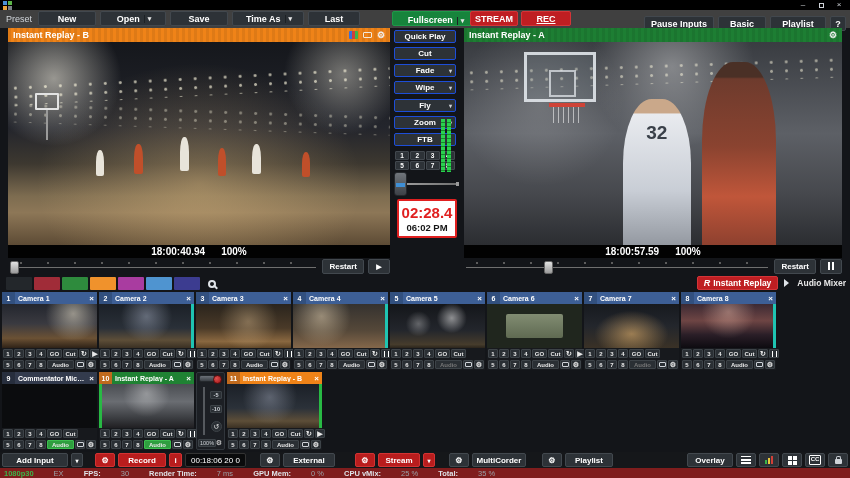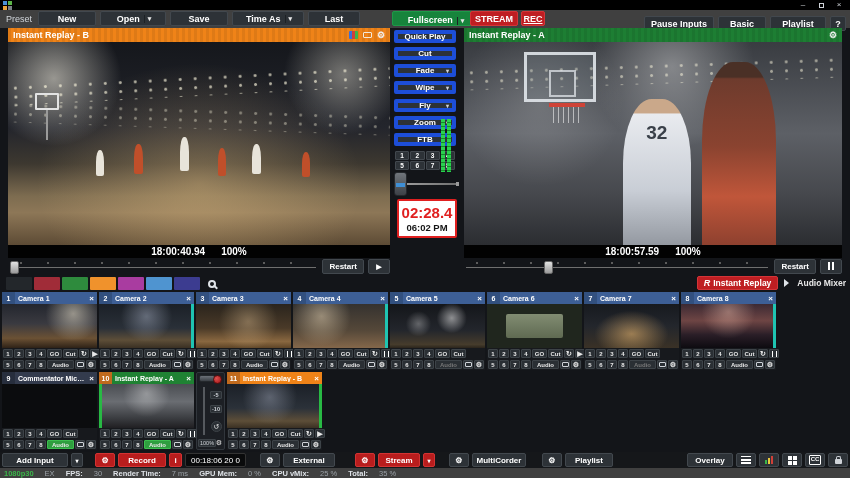--- a/index.html
+++ b/index.html
@@ -18,21 +18,21 @@
   .tbtnbar{height:15px;background:#2d3237;border:1px solid #42484e;border-radius:2px;
     font-size:9px;font-weight:700;color:#fff;display:flex;align-items:center;justify-content:center;
     padding:0 8px;cursor:default;white-space:nowrap;}
   .tb-left{position:absolute;left:6px;top:1px;display:flex;align-items:center;gap:4px;}
   .lbl{font-size:9px;color:#cfd3d8;margin-right:2px;}
   .dd-seg{padding:0 3px;border-left:1px solid #1d2125;margin-left:4px;margin-right:-5px;font-size:7px;color:#e8e8e8;}
   .btn-green{background:#17843c;border-color:#1d9a48;}
   .btn-red{background:#bf1e22;border-color:#d43438;}
   #fullscreen-btn{position:absolute;left:392px;top:1px;width:86px;align-items:flex-end;}
   #stream-btn{position:absolute;left:470px;top:1px;width:48px;}
-  #rec-btn{position:absolute;left:521px;top:1px;width:24px;text-decoration:underline;}
+  #rec-btn{position:absolute;left:521px;top:1px;width:50px;text-decoration:underline;}
   .tb-right{position:absolute;right:4px;top:6px;display:flex;gap:4px;}
   
   .panel{position:absolute;top:28px;height:230px;}
   #panel-preview{left:8px;width:382px;}
   #panel-program{left:464px;width:378px;}
   .panel-hdr{height:14px;display:flex;align-items:center;padding:0 5px;font-size:9px;font-weight:700;
     background-image:repeating-linear-gradient(90deg,rgba(0,0,0,.07) 0 3px,transparent 3px 6px);}
   .hdr-orange-big{background-color:#ef8318;}
   .hdr-green-big{background-color:#1d7e33;}
   .panel-hdr .sp{flex:1;}
@@ -90,21 +90,21 @@
   .track::before{content:"";position:absolute;left:2px;right:2px;top:8px;height:1px;background:#6f6f6f;}
   .track::after{content:"";position:absolute;left:12px;right:12px;top:3px;height:2px;
     background-image:repeating-linear-gradient(90deg,#5c5c5c 0 2px,transparent 2px 27px);}
   .handle{position:absolute;top:2px;width:9px;height:13px;border:1px solid #666;border-radius:2px;
     background:linear-gradient(180deg,#e2e2e2,#9a9a9a);z-index:2;}
   .sbtn{height:15px;background:#2d3237;border:1px solid #42484e;border-radius:2px;color:#fff;
     font-size:8px;font-weight:700;display:flex;align-items:center;justify-content:center;padding:0 6px;}
   .ic-play{font-size:7px;color:#fff;line-height:1;}
   .ic-pause{width:6px;height:8px;border-left:2px solid #fff;border-right:2px solid #fff;display:inline-block;}
   
-  .mid-btn{position:absolute;left:394px;width:62px;height:13px;background:#2d3237;border:4px solid #1d4ed8;
+  .mid-btn{position:absolute;left:394px;width:62px;height:13px;background:#2d3237;border:1px solid #1d4ed8;
     border-radius:2px;font-size:8px;font-weight:700;display:flex;align-items:center;justify-content:center;}
   .mid-btn .dd{position:absolute;right:3px;font-size:6px;color:#cfd3d8;}
   #numgrid{position:absolute;left:395px;top:151px;width:60px;display:grid;
     grid-template-columns:repeat(4,1fr);grid-gap:1px;}
   #numgrid span{height:9px;background:#2d3237;border:1px solid #42484e;border-radius:1px;
     font-size:6.5px;font-weight:700;display:flex;align-items:center;justify-content:center;}
   #master-meters{position:absolute;left:441px;top:119px;width:10px;height:53px;display:flex;gap:2px;}
   #master-meters span{flex:1;background:repeating-linear-gradient(180deg,#2ad14f 0 3px,#178a2c 3px 4px);}
   #tbar{position:absolute;left:394px;top:172px;width:66px;height:24px;}
   #tbar .knob{position:absolute;left:0;top:0;width:13px;height:24px;border-radius:3px;
@@ -210,22 +210,22 @@
   .bb-spacer{flex:1;}
   .ic-list{width:10px;height:8px;background:repeating-linear-gradient(180deg,#fff 0 1.5px,transparent 1.5px 3.2px);}
   .ic-chart{display:flex;align-items:flex-end;gap:1px;height:8px;}
   .ic-chart span{width:2px;display:block;}
   .ic-grid{width:4px;height:4px;background:#fff;box-shadow:5px 0 #fff,0 5px #fff,5px 5px #fff;
     margin-right:5px;margin-bottom:5px;}
   .ic-cc{font-size:6px;border:1px solid #fff;padding:0 1px;color:#fff;font-weight:700;border-radius:1px;line-height:1.3;}
   .ic-lock{width:7px;height:5px;background:#cfd3d8;border-radius:1px;position:relative;margin-top:3px;}
   .ic-lock::before{content:"";position:absolute;top:-3px;left:1px;width:3px;height:3px;
     border:1px solid #cfd3d8;border-bottom:none;border-radius:2px 2px 0 0;}
-  #statusbar{position:absolute;left:0;top:468px;width:850px;height:10px;background:#404040;
-    display:flex;align-items:center;gap:11px;padding:0 4px;font-size:7.5px;color:#9aa0a6;}
+  #statusbar{position:absolute;left:0;top:468px;width:850px;height:10px;background:#7f1d1d;
+    display:flex;align-items:center;gap:20px;padding:0 4px;font-size:7.5px;color:#9aa0a6;}
   #statusbar .g{color:#3bb54a;font-weight:700;}
   #statusbar b{color:#dfe3e8;font-weight:700;}
 </style>
 </head>
 <body>
 
 <div id="titlebar">
   <div class="logo">
       <span style="background: rgb(74, 144, 217);"></span>
       <span style="background: rgb(92, 181, 72);"></span>

